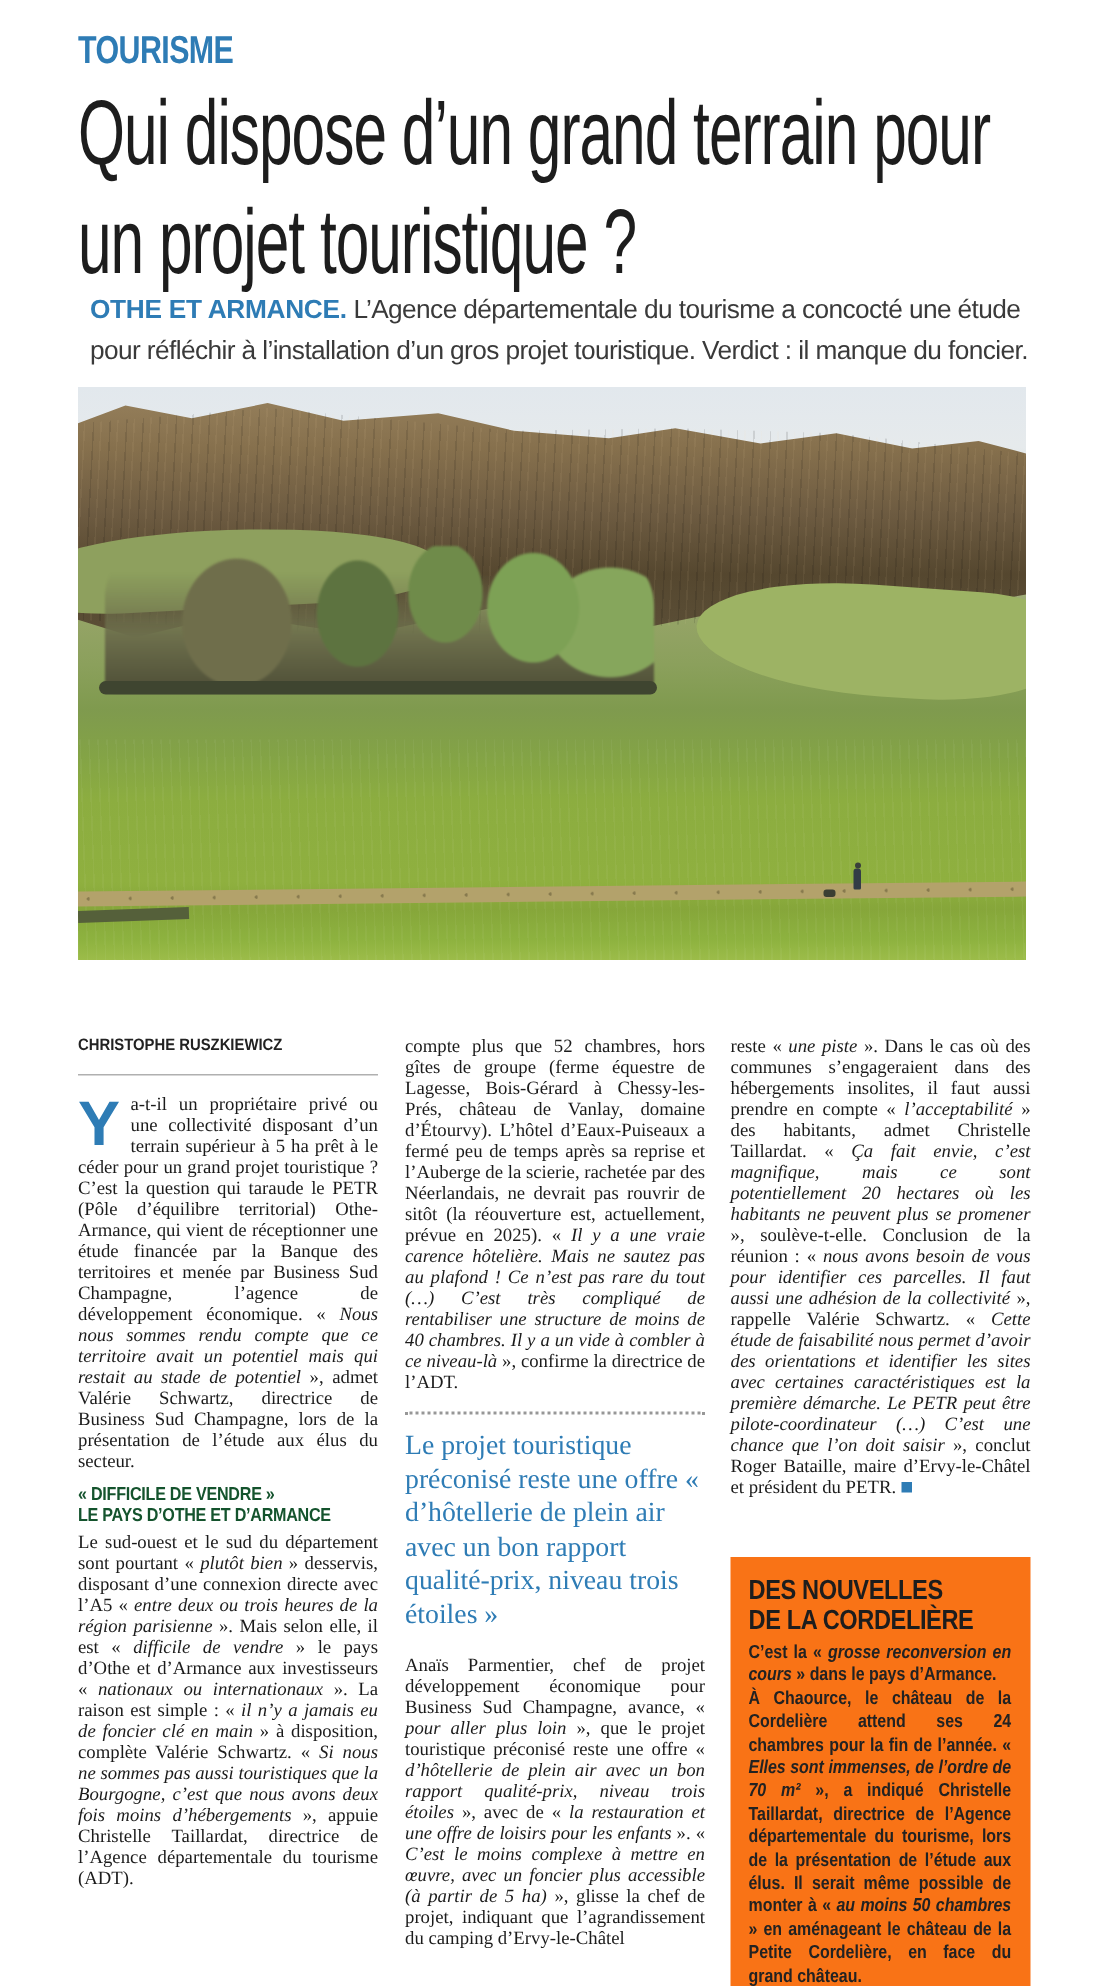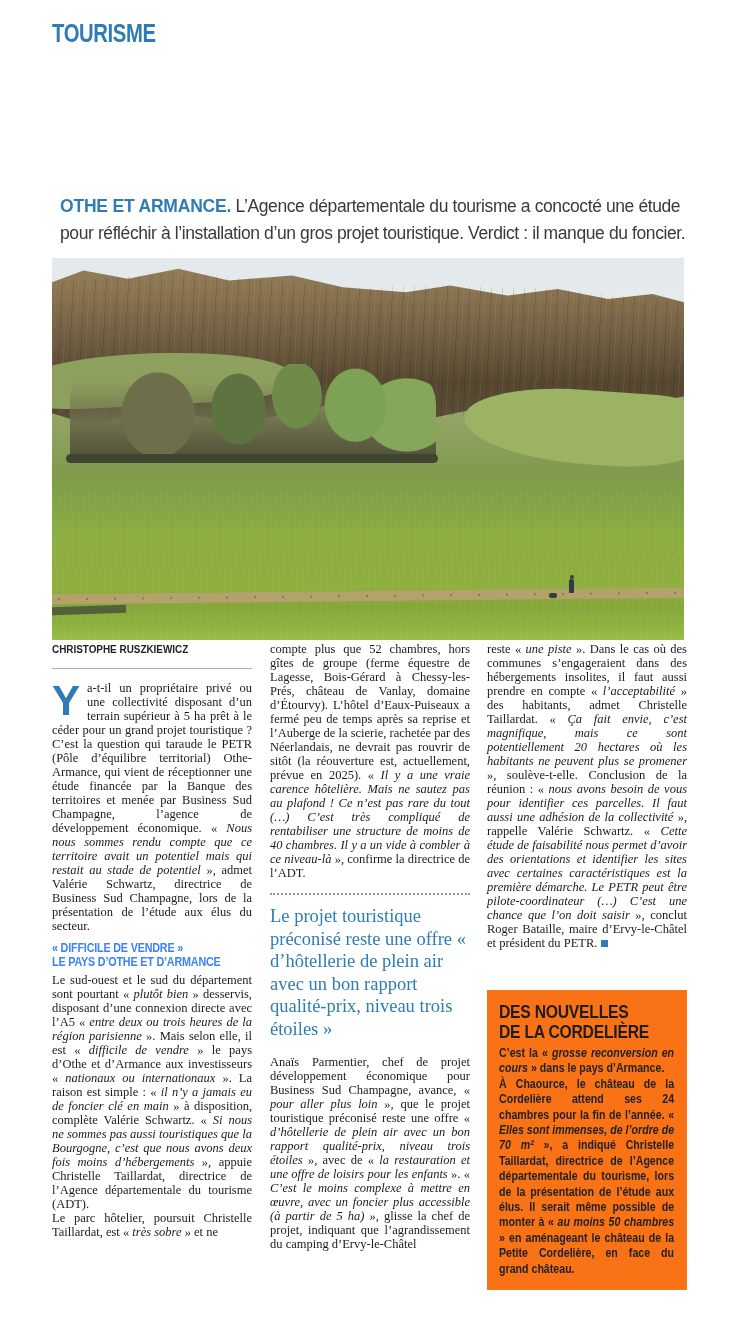--- a/index.html
+++ b/index.html
@@ -53,30 +53,30 @@
                           radial-gradient(1.6px 1.6px at 22px 3px,#9a8c5d 50%,transparent 52%);
          background-size:28px 10px,19px 10px;}
   .ph-notch{position:absolute;left:0;bottom:26px;width:74px;height:8px;background:#55603a;transform:rotate(-2deg);}
   .ph-walker{position:absolute;left:517px;top:321px;width:5px;height:14px;background:#333c46;border-radius:2px 2px 1px 1px;}
   .ph-walker::before{content:"";position:absolute;left:0.5px;top:-4px;width:4px;height:4px;border-radius:50%;background:#3a3f3b;}
   .ph-dog{position:absolute;left:497px;top:335px;width:8px;height:5px;background:#3a3f33;border-radius:2px;}
   .caption{position:absolute;left:52px;top:646px;width:636px;font-family:"Liberation Sans",sans-serif;
          font-weight:bold;font-size:11.5px;color:#1d1d1d;}
   .caption .sq{display:inline-block;transform:scaleX(0.88);transform-origin:left top;white-space:nowrap;letter-spacing:-0.2px;}
   
-  .col{position:absolute;top:642px;width:200px;font-size:12.5px;line-height:14px;text-align:justify;}
+  .col{position:absolute;top:690px;width:200px;font-size:12.5px;line-height:14px;text-align:justify;}
   .col p{margin:0;}
   .c1{left:52px;} .c2{left:270px;} .c3{left:487px;}
   .byline{font-family:"Liberation Sans",sans-serif;font-weight:bold;font-size:11px;color:#222;
           border-bottom:1px solid #b0b0b0;padding-bottom:12px;margin-bottom:12px;}
   .byline .sq{display:inline-block;transform:scaleX(0.9);transform-origin:left top;white-space:nowrap;}
   .dropcap{float:left;font-family:"Liberation Sans",sans-serif;font-weight:bold;font-size:42px;
           line-height:36px;color:#2e7cb5;padding:2px 7px 0 0;}
   .subhead{font-family:"Liberation Sans",sans-serif;font-weight:bold;font-size:12.5px;line-height:13.5px;
-          color:#3b82f6;margin:9px 0 4px 0;text-align:left;}
+          color:#14532d;margin:9px 0 4px 0;text-align:left;}
   .subhead span{display:block;transform:scaleX(0.86);transform-origin:left top;white-space:nowrap;letter-spacing:-0.2px;}
   .pq-rule{border-top:2px dotted #979797;margin:13px 0 10px 0;height:0;}
   .pullquote{color:#2e7cb5;font-size:18.5px;line-height:22.5px;text-align:left;margin:0;}
   .after-quote{margin-top:15px !important;}
   .endmark{display:inline-block;width:7px;height:7px;background:#2e7cb5;margin-left:4px;}
   
   .sidebox{margin-top:40px;background:#f97316;padding:12px 12px 13px 12px;text-align:left;}
   .sidebox-h{font-family:"Liberation Sans",sans-serif;font-weight:bold;font-size:18.5px;line-height:19.5px;
           color:#1d1d1d;margin:0 0 5px 0;}
   .sidebox-h span{display:block;transform:scaleX(0.85);transform-origin:left top;white-space:nowrap;letter-spacing:-0.3px;}
@@ -87,20 +87,23 @@
 </style>
 </head>
 <body>
 
 <div class="page">
 
   <div class="kicker">
     <span class="sq">TOURISME</span>
   </div>
 
+  <h1 class="headline">
+    <span class="hscale">Qui dispose d’un grand terrain pour un projet touristique ?</span>
+  </h1>
 
   <div class="standfirst">
     <b>OTHE ET ARMANCE.</b><span> L’Agence départementale du tourisme a concocté une étude pour réfléchir à l’installation d’un gros projet touristique. Verdict : il manque du foncier.</span>
   </div>
 
   <div class="photo">
     <div class="ph-forest"></div>
     <div class="ph-forest-tx"></div>
     <div class="ph-slope-left"></div>
     <div class="ph-slope-right"></div>
@@ -117,21 +120,20 @@
   <div class="col c1">
     <div class="byline">
       <span class="sq">CHRISTOPHE RUSZKIEWICZ</span>
     </div>
     <p><span class="dropcap">Y</span><span>a-t-il un propriétaire privé ou une collectivité disposant d’un terrain supérieur à 5 ha prêt à le céder pour un grand projet touristique ? C’est la question qui taraude le PETR (Pôle d’équilibre territorial) Othe-Armance, qui vient de réceptionner une étude financée par la Banque des territoires et menée par Business Sud Champagne, l’agence de développement économique. « <i>Nous nous sommes rendu compte que ce territoire avait un potentiel mais qui restait au stade de potentiel</i> », admet Valérie Schwartz, directrice de Business Sud Champagne, lors de la présentation de l’étude aux élus du secteur.</span></p>
     <div class="subhead">
       <span>« DIFFICILE DE VENDRE »</span>
       <span>LE PAYS D’OTHE ET D’ARMANCE</span>
     </div>
     <p>Le sud-ouest et le sud du département sont pourtant « <i>plutôt bien</i> » desservis, disposant d’une connexion directe avec l’A5 « <i>entre deux ou trois heures de la région parisienne</i> ». Mais selon elle, il est « <i>difficile de vendre</i> » le pays d’Othe et d’Armance aux investisseurs « <i>nationaux ou internationaux</i> ». La raison est simple : « <i>il n’y a jamais eu de foncier clé en main</i> » à disposition, complète Valérie Schwartz. « <i>Si nous ne sommes pas aussi touristiques que la Bourgogne, c’est que nous avons deux fois moins d’hébergements</i> », appuie Christelle Taillardat, directrice de l’Agence départementale du tourisme (ADT).</p>
-    <p>Le parc hôtelier, poursuit Christelle Taillardat, est « <i>très sobre</i> » et ne</p>
   </div>
 
   <div class="col c2">
     <p>compte plus que 52 chambres, hors gîtes de groupe (ferme équestre de Lagesse, Bois-Gérard à Chessy-les-Prés, château de Vanlay, domaine d’Étourvy). L’hôtel d’Eaux-Puiseaux a fermé peu de temps après sa reprise et l’Auberge de la scierie, rachetée par des Néerlandais, ne devrait pas rouvrir de sitôt (la réouverture est, actuellement, prévue en 2025). « <i>Il y a une vraie carence hôtelière. Mais ne sautez pas au plafond ! Ce n’est pas rare du tout (…) C’est très compliqué de rentabiliser une structure de moins de 40 chambres. Il y a un vide à combler à ce niveau-là</i> », confirme la directrice de l’ADT.</p>
     <div class="pq-rule"></div>
     <blockquote class="pullquote">Le projet touristique préconisé reste une offre « d’hôtellerie de plein air avec un bon rapport qualité-prix, niveau trois étoiles »</blockquote>
     <p class="after-quote">Anaïs Parmentier, chef de projet développement économique pour Business Sud Champagne, avance, « <i>pour aller plus loin</i> », que le projet touristique préconisé reste une offre « <i>d’hôtellerie de plein air avec un bon rapport qualité-prix, niveau trois étoiles</i> », avec de « <i>la restauration et une offre de loisirs pour les enfants</i> ». « <i>C’est le moins complexe à mettre en œuvre, avec un foncier plus accessible (à partir de 5 ha)</i> », glisse la chef de projet, indiquant que l’agrandissement du camping d’Ervy-le-Châtel</p>
   </div>
 
   <div class="col c3">

